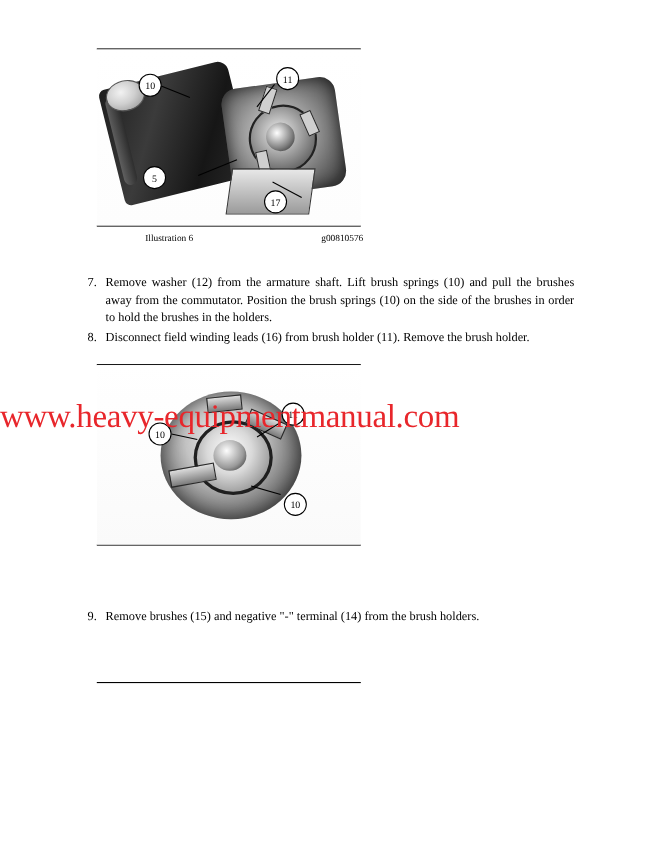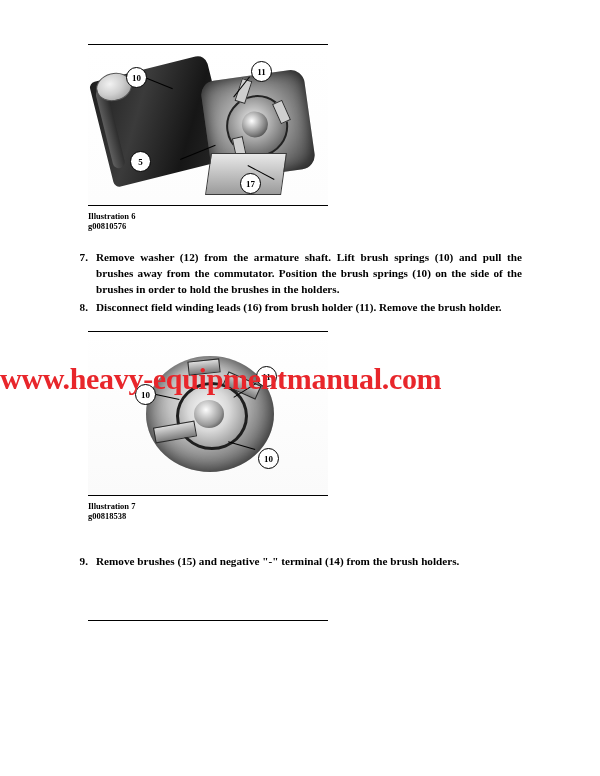--- a/index.html
+++ b/index.html
@@ -12,21 +12,20 @@
     background: #ffffff;
     font-family: "Liberation Serif", serif;
     position: relative;
     overflow: hidden;
   }
   .page {
     position: absolute;
     inset: 0;
     width: 600px;
     height: 776px;
-    font-weight: bold;
   }
 
   
   .figure-block {
     position: absolute;
     left: 88px;
     width: 328px;
   }
   .figure-rule {
     border-top: 1px solid #000;
@@ -41,21 +40,20 @@
     background: #ffffff;
     position: relative;
     overflow: hidden;
   }
   .figure-caption {
     display: flex;
     justify-content: center;
     font-size: 8.5px;
     margin-top: 5px;
     color: #000;
-    flex-direction: column;
   }
   .figure-caption .cap-label {
     width: 160px;
   }
   .figure-caption .cap-code {
     width: 80px;
   }
 
   
   #fig6 {
@@ -318,24 +316,20 @@
 
       <div class="leader" style="left:68px;top:62px;width:24px;transform:rotate(12deg);"></div>
       <div class="leader" style="left:168px;top:52px;width:26px;transform:rotate(148deg);"></div>
       <div class="leader" style="left:167px;top:118px;width:28px;transform:rotate(196deg);"></div>
 
       <div class="callout" style="left:47px;top:52px;">10</div>
       <div class="callout" style="left:168px;top:34px;">11</div>
       <div class="callout" style="left:170px;top:116px;">10</div>
     </div>
     <div class="figure-rule bottom"></div>
-    <div class="figure-caption">
-      <span class="cap-label">Illustration 7</span>
-      <span class="cap-code">g00818538</span>
-    </div>
   </div>
 
   <div class="step" id="step9">
     <span class="num">9.</span>
     <span class="txt">Remove brushes (15) and negative "-" terminal (14) from the brush holders.</span>
   </div>
 
   <div class="closing-rule"></div>
 
   <div class="watermark">www.heavy-equipmentmanual.com</div>

